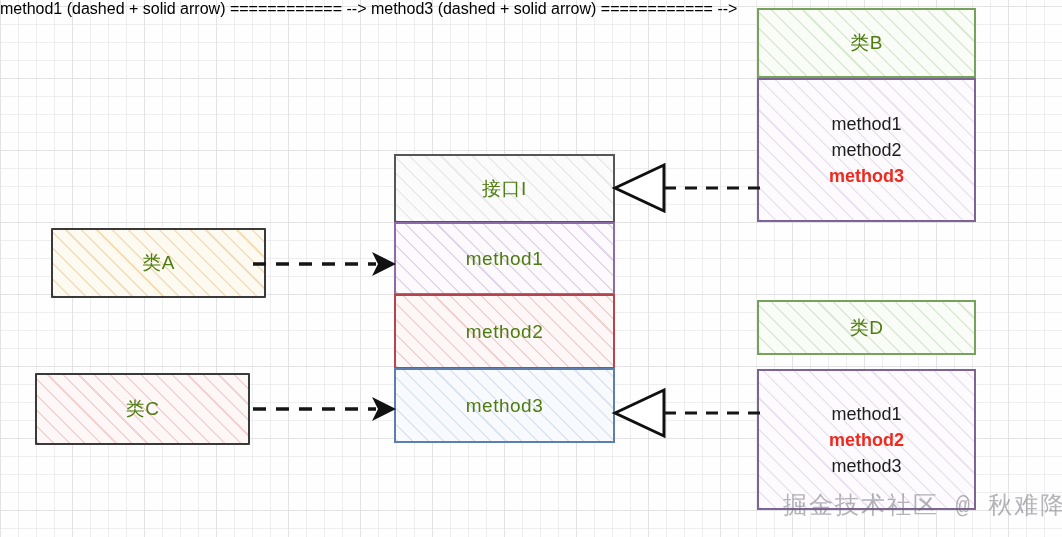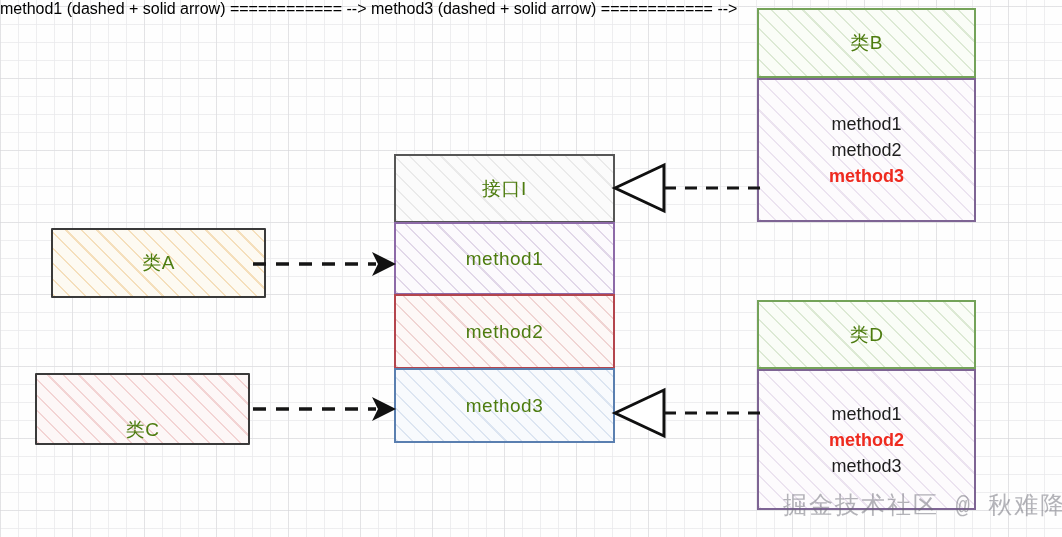--- a/index.html
+++ b/index.html
@@ -60,21 +60,21 @@
     border: 2.5px solid #3a3a3a;
     border-radius: 1px;
   }
   .plain-class.tone-orange { background: #fdfaf2; }
   .plain-class.tone-orange::before {
     background-image: repeating-linear-gradient(
       45deg,
       rgba(226,160,60,0.30) 0px, rgba(226,160,60,0.30) 1.6px,
       transparent 1.6px, transparent 11px);
   }
-  .plain-class.tone-pink { background: #fdf7f7; align-items: flex-end; }
+  .plain-class.tone-pink { background: #fdf7f7; }
   .plain-class.tone-pink::before {
     background-image: repeating-linear-gradient(
       45deg,
       rgba(214,110,110,0.26) 0px, rgba(214,110,110,0.26) 1.6px,
       transparent 1.6px, transparent 11px);
   }
 
   
   .iface-row {
     box-sizing: border-box;
@@ -218,21 +218,21 @@
   <div class="box impl-header hatch" style="left:757px; top:8px; width:219px; height:70px;">
     <span class="box-label">类B</span>
   </div>
   <div class="box impl-body hatch" style="left:757px; top:78px; width:219px; height:144px;">
     <span class="method-line">method1</span>
     <span class="method-line">method2</span>
     <span class="method-line highlight">method3</span>
   </div>
 
   
-  <div class="box impl-header hatch" style="left:757px; top:300px; width:219px; height:69px;">
+  <div class="box impl-header hatch" style="left:757px; top:300px; width:219px; height:55px;">
     <span class="box-label">类D</span>
   </div>
   <div class="box impl-body hatch" style="left:757px; top:369px; width:219px; height:141px;">
     <span class="method-line">method1</span>
     <span class="method-line highlight">method2</span>
     <span class="method-line">method3</span>
   </div>
 
    method1 (dashed + solid arrow) ============ --&gt;
   <svg class="connector" style="left:250px; top:244px; width:150px; height:40px;" viewBox="0 0 150 40">

